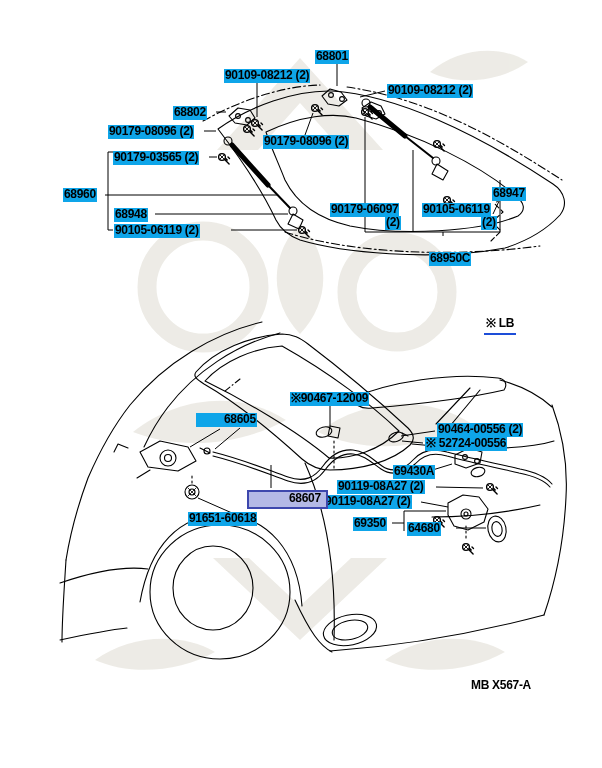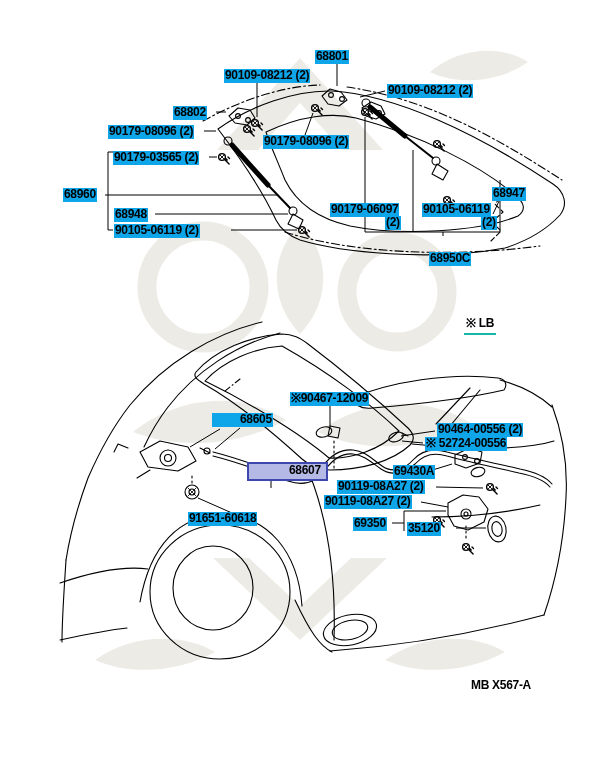--- a/index.html
+++ b/index.html
@@ -4,21 +4,21 @@
 <style>
   html,body{margin:0;padding:0;}
   body{width:602px;height:768px;background:#ffffff;position:relative;overflow:hidden;
        font-family:"Liberation Sans",sans-serif;}
   #stage{position:absolute;inset:0;width:602px;height:768px;}
   #art{position:absolute;left:0;top:0;}
   #labels{position:absolute;inset:0;}
   .lbl{position:absolute;font:700 12px/1.15 "Liberation Sans",sans-serif;
        letter-spacing:-0.3px;color:#000;white-space:nowrap;background:#0ea5e9;padding:0 1px;}
   .lbl.hl{background:#b4b9e6;border:2px solid #3d47ad;padding:0 5px 1px 5px;}
-  .lbl.marker{background:transparent;border-bottom:2px solid #14b8a6;padding:0 2px 2px 2px;}
+  .lbl.marker{background:transparent;border-bottom:2px solid #1d4ed8;padding:0 2px 2px 2px;margin-left:20px;}
   .lbl.footer{background:transparent;}
 </style>
 </head>
 <body>
 
 <div id="stage">
 
 <svg id="art" width="602" height="768" viewBox="0 0 602 768" xmlns="http://www.w3.org/2000/svg">
   <defs>
     <g id="bolt">
@@ -217,26 +217,26 @@
       <div class="lbl" style="left: 114px; top: 224px;">90105-06119 (2)</div>
       <div class="lbl" style="left: 263px; top: 135px;">90179-08096 (2)</div>
       <div class="lbl" style="left: 330px; top: 203px;">90179-06097</div>
       <div class="lbl" style="left: 385px; top: 216px;">(2)</div>
       <div class="lbl" style="left: 422px; top: 203px;">90105-06119</div>
       <div class="lbl" style="left: 481px; top: 216px;">(2)</div>
       <div class="lbl" style="left: 492px; top: 187px;">68947</div>
       <div class="lbl" style="left: 420px; top: 252px; margin-left: 9px;">68950C</div>
       <div class="lbl marker" style="left: 464px; top: 317px;">※ LB</div>
       <div class="lbl" style="left: 290px; top: 392px;">※90467-12009</div>
-      <div class="lbl" style="left: 212px; top: 413px; padding-left: 28px;">68605</div>
+      <div class="lbl" style="left: 196px; top: 413px; padding-left: 28px;">68605</div>
       <div class="lbl" style="left: 437px; top: 423px;">90464-00556 (2)</div>
       <div class="lbl" style="left: 425px; top: 437px;">※ 52724-00556</div>
       <div class="lbl" style="left: 378px; top: 465px; margin-left: 15px;">69430A</div>
       <div class="lbl" style="left: 337px; top: 480px;">90119-08A27 (2)</div>
       <div class="lbl" style="left: 324px; top: 495px;">90119-08A27 (2)</div>
-      <div class="lbl hl" style="left: 247px; top: 462px; padding-left: 40px;">68607</div>
+      <div class="lbl hl" style="left: 247px; top: 490px; padding-left: 40px;">68607</div>
       <div class="lbl" style="left: 188px; top: 512px;">91651-60618</div>
       <div class="lbl" style="left: 353px; top: 517px;">69350</div>
-      <div class="lbl" style="left: 407px; top: 522px;">35120</div>
+      <div class="lbl" style="left: 407px; top: 522px;">64680</div>
     </div>
 
 <div class="lbl footer" style="left:470px;top:679px;">MB X567-A</div>
 </div>
 
 </body></html>

